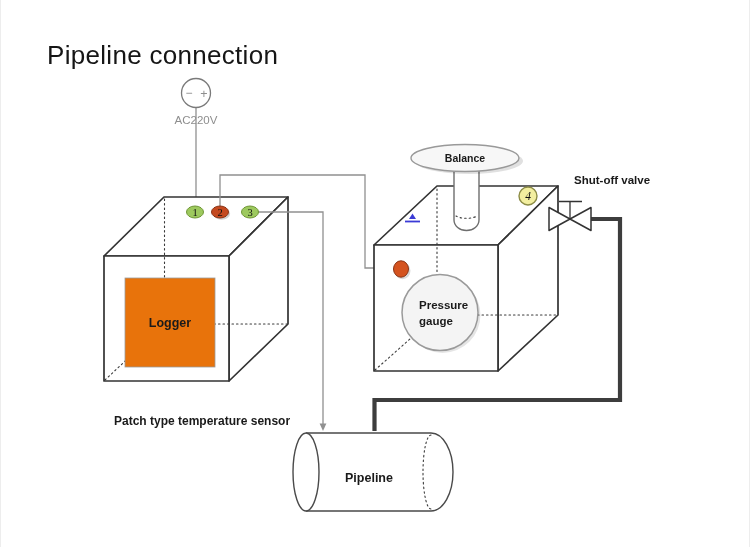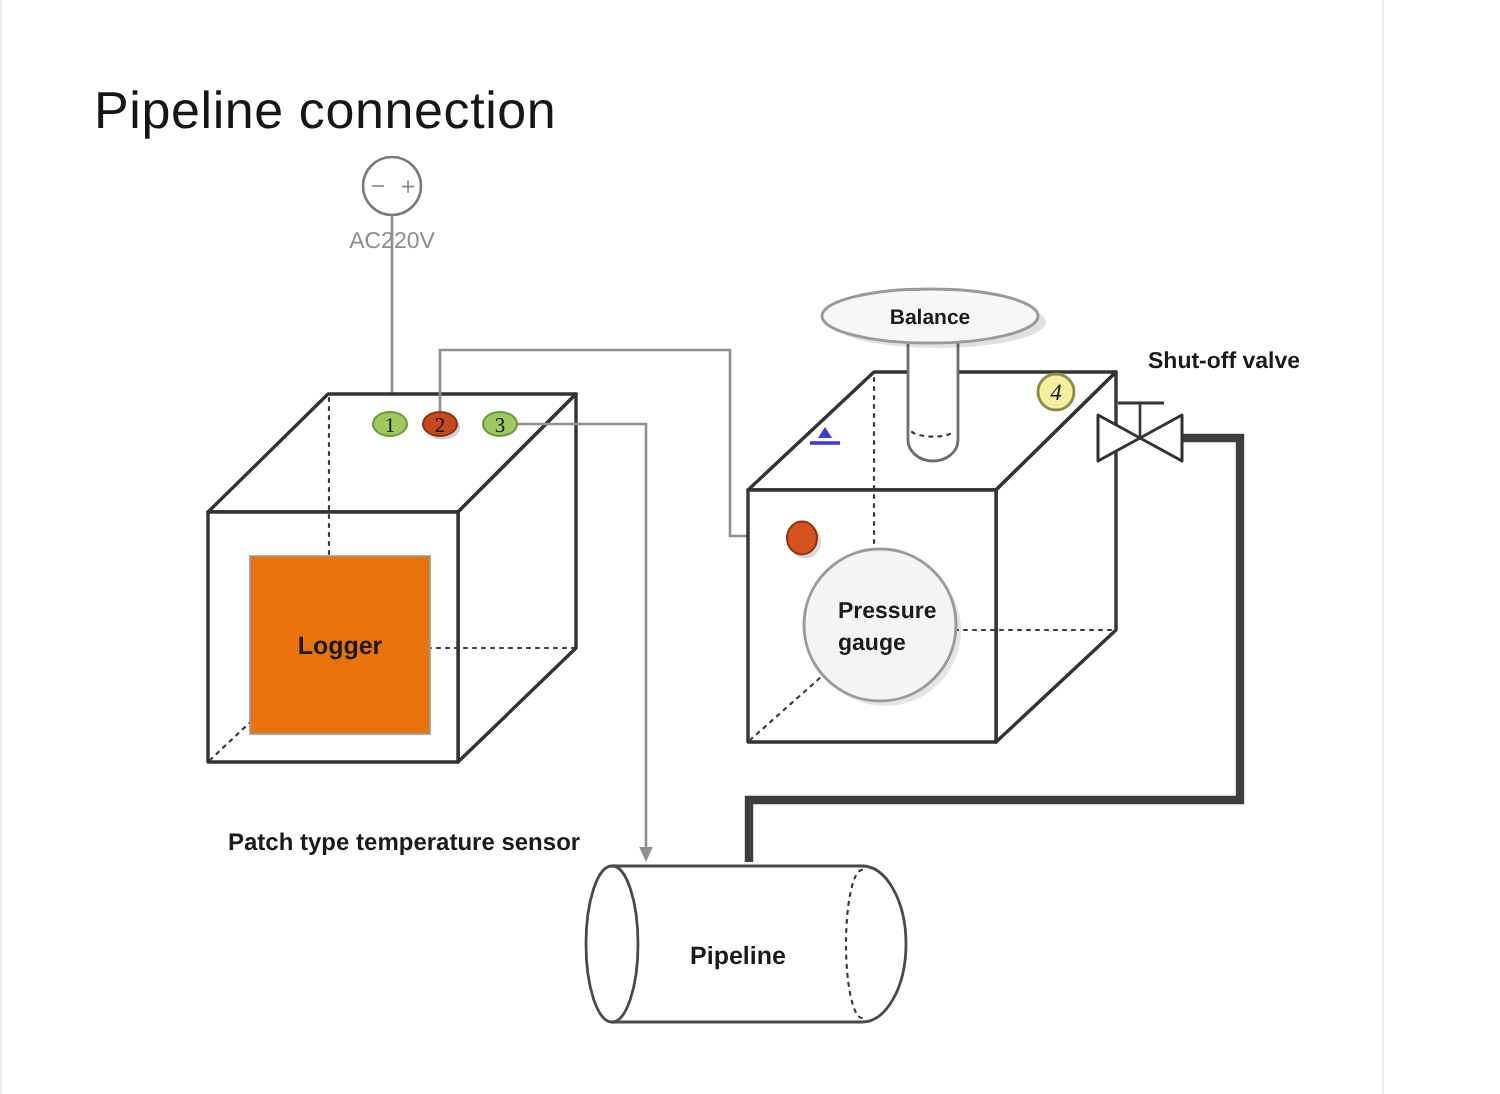--- a/index.html
+++ b/index.html
@@ -1,17 +1,17 @@
 <!DOCTYPE html>
 <html><head>
 <meta charset="utf-8">
 <style>
   html,body{margin:0;padding:0;background:#fff;}
   #canvas{
-    position:relative;width:692px;height:547px;background:#ffffff;
+    position:relative;width:750px;height:547px;background:#ffffff;
     border-left:1px solid #ededed;border-right:1px solid #ededed;
     box-sizing:border-box;overflow:hidden;
     font-family:"Liberation Sans", sans-serif;
   }
   svg{display:block;}
   .lbl{font-family:"Liberation Sans", sans-serif;font-weight:bold;fill:#1a1a1a;}
   .num{font-family:"Liberation Serif", serif;fill:#111;}
   .title-text{font-family:"Liberation Sans", sans-serif;font-weight:400;fill:#161616;letter-spacing:.3px;}
   .muted{font-family:"Liberation Sans", sans-serif;fill:#8e8e8e;font-weight:400;}
   .edge{fill:#ffffff;stroke:#333333;stroke-width:1.7;stroke-linejoin:round;}

